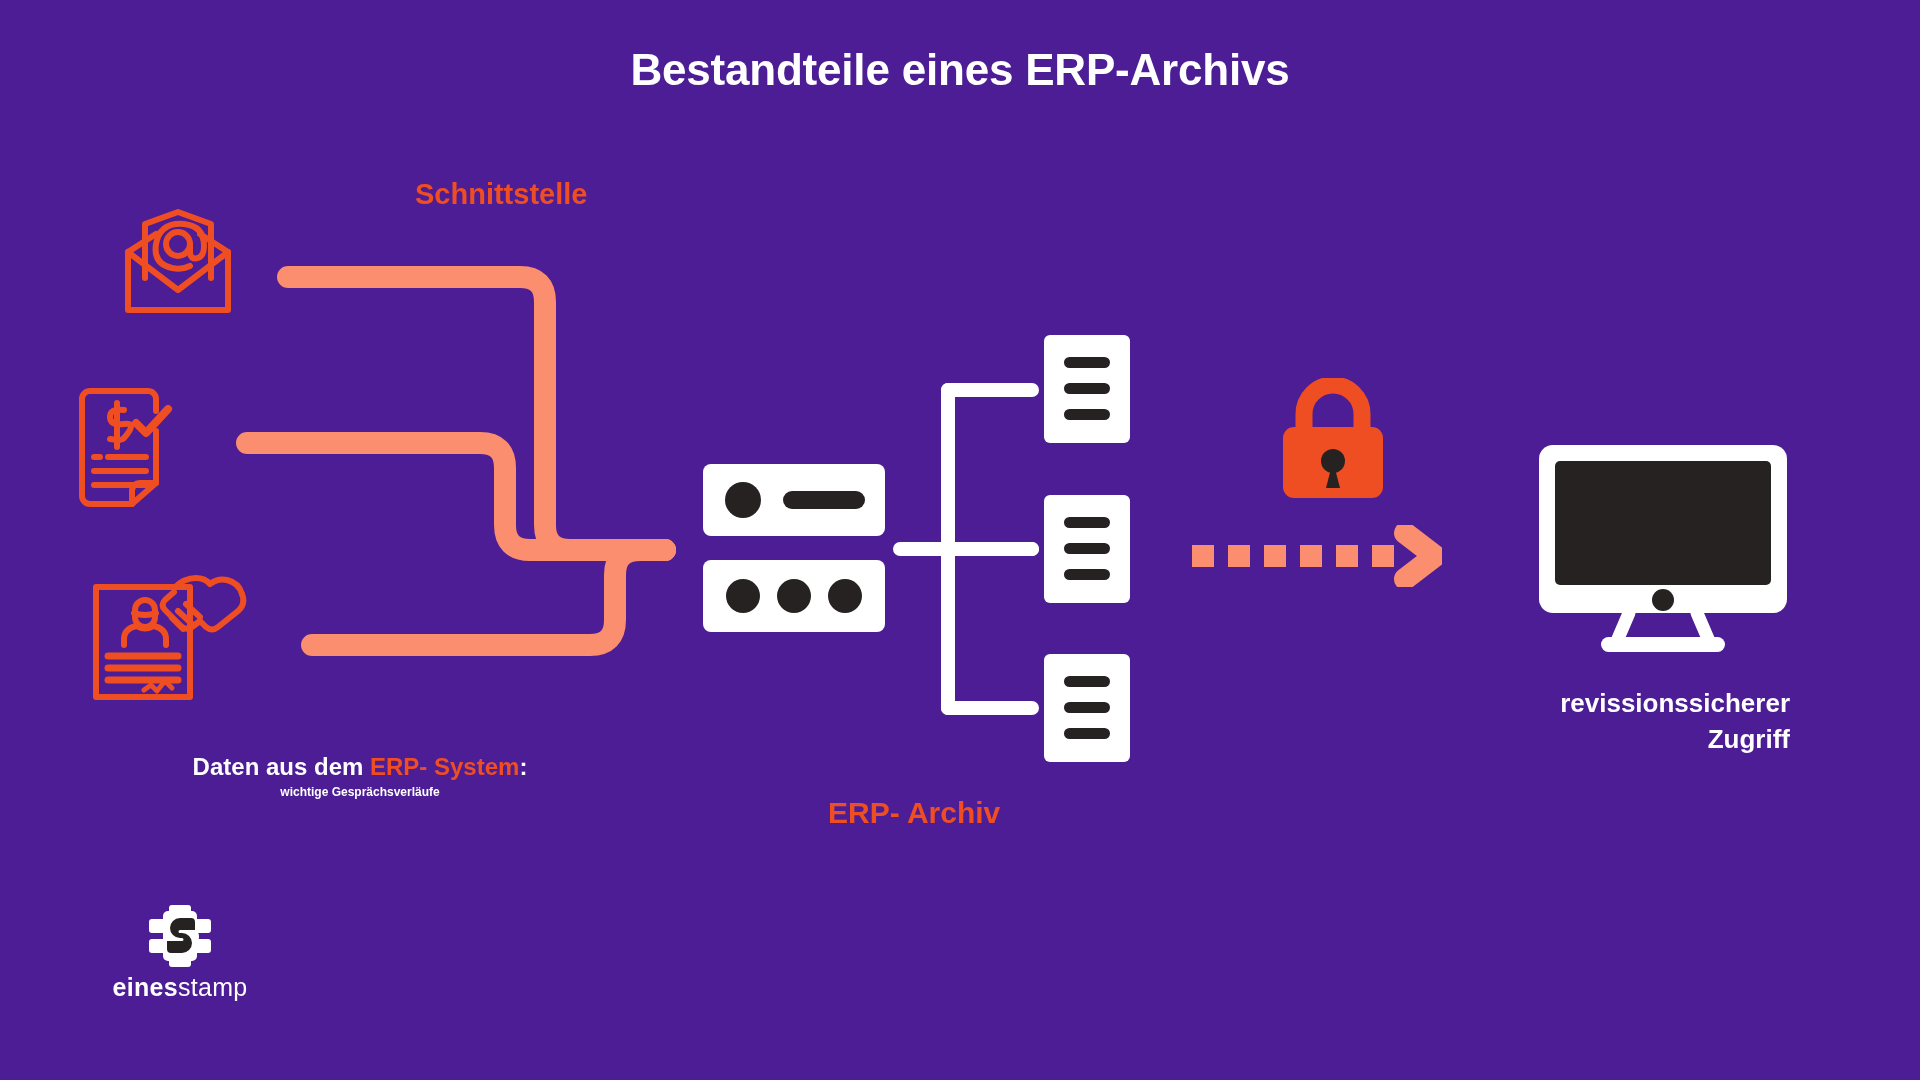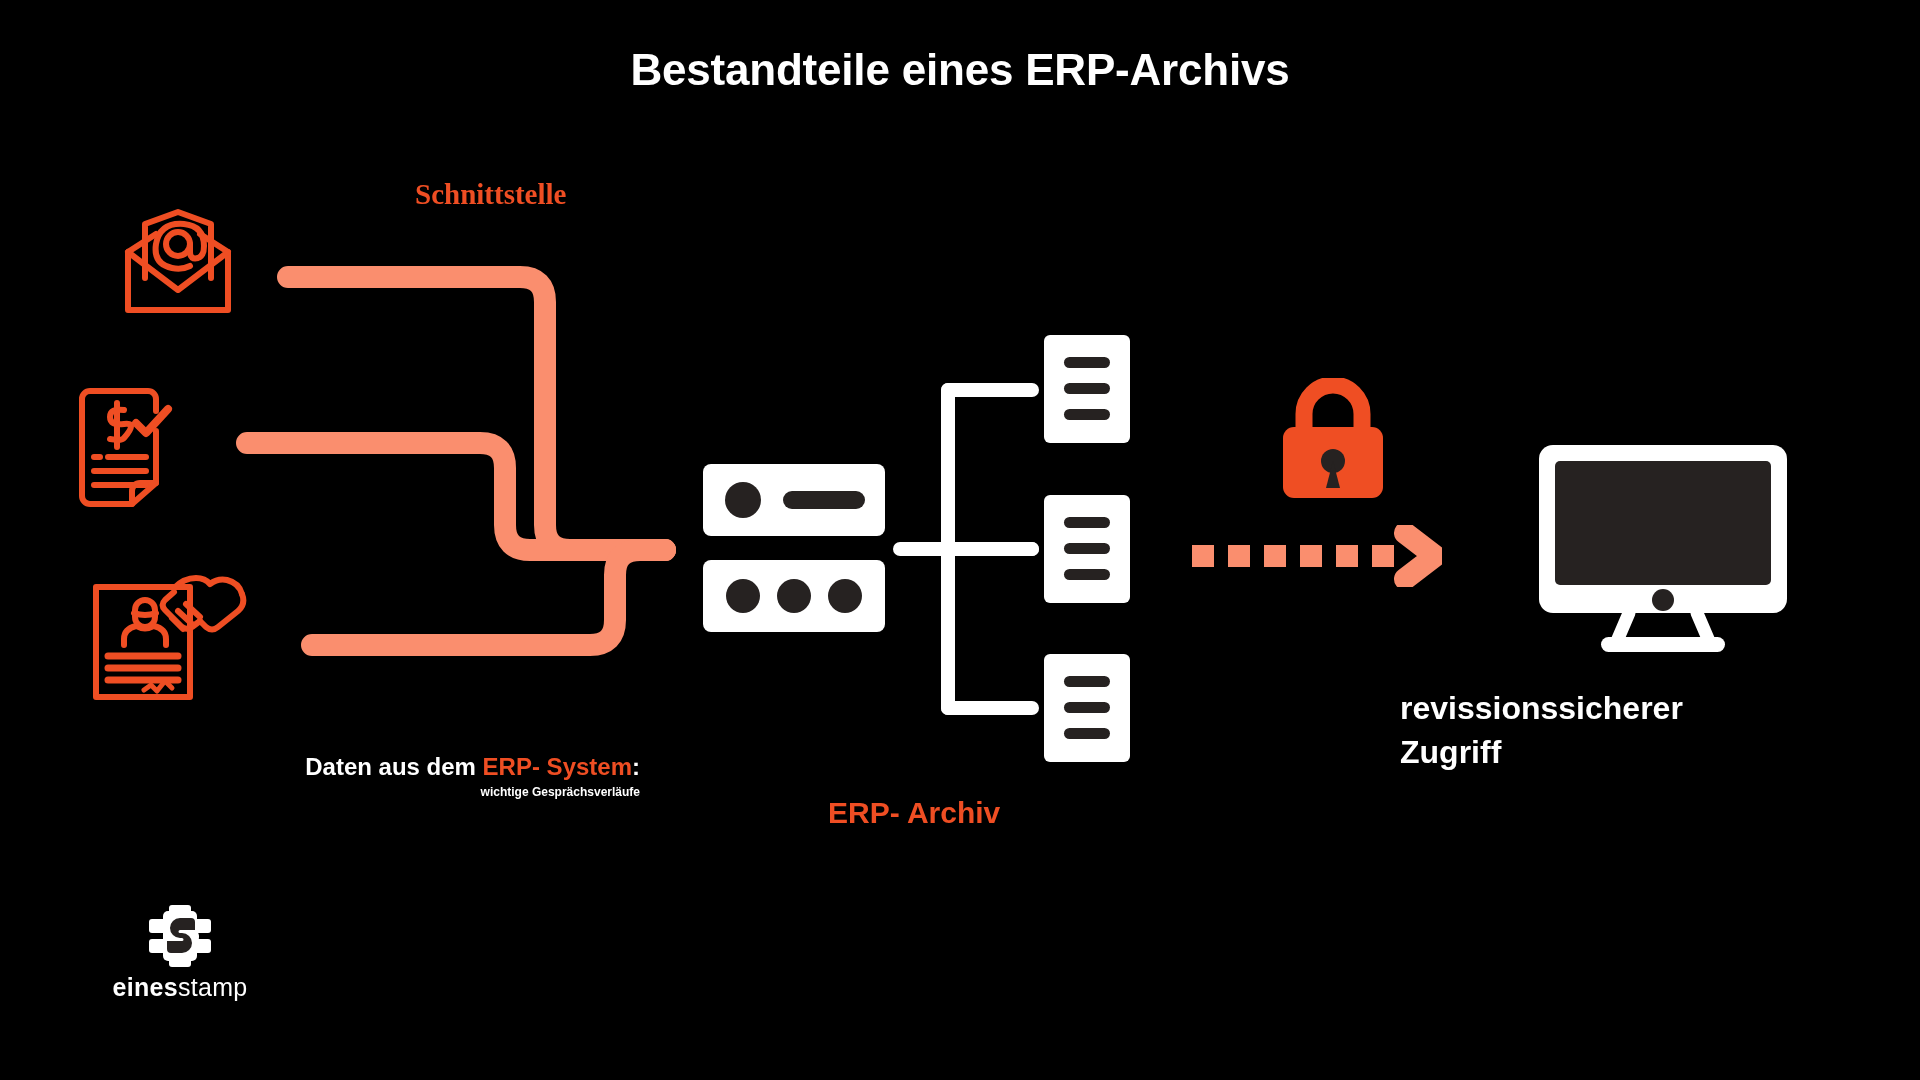--- a/index.html
+++ b/index.html
@@ -8,21 +8,21 @@
     padding: 0;
     background: #262221;
   }
   body {
     font-family: "Liberation Sans", sans-serif;
   }
   #stage {
     position: relative;
     width: 1920px;
     height: 1080px;
-    background: #000000;
+    background: #4c1d95;
     overflow: hidden;
   }
 
   
   .title {
     position: absolute;
     left: 0;
     top: 45px;
     width: 1920px;
     text-align: center;
@@ -33,56 +33,55 @@
   }
 
   .label-schnittstelle {
     position: absolute;
     left: 415px;
     top: 178px;
     color: #EF4E23;
     font-size: 29px;
     font-weight: bold;
     white-space: nowrap;
-    font-family: Liberation Serif, serif;
   }
 
   .label-erp-archiv {
     position: absolute;
     left: 790px;
     top: 796px;
     color: #EF4E23;
     font-size: 30px;
     font-weight: bold;
     white-space: nowrap;
     margin-left: 38px;
   }
 
   .caption-left {
     position: absolute;
     left: 80px;
     top: 750px;
     width: 560px;
-    text-align: right;
+    text-align: center;
     color: #ffffff;
     line-height: 1.42;
   }
   .caption-left .cl-1 { font-size: 24px; font-weight: bold; display: block; }
   .caption-left .cl-2 { font-size: 24px; font-weight: bold; display: block; }
   .caption-left .cl-3 { font-size: 12px; font-weight: bold; display: block; }
   .accent { color: #EF4E23; }
 
   .caption-right {
     position: absolute;
     left: 1400px;
     top: 686px;
     width: 390px;
-    text-align: left;
-    color: #ffffff;
-    font-size: 32px;
+    text-align: right;
+    color: #ffffff;
+    font-size: 26px;
     font-weight: bold;
     line-height: 1.38;
   }
   .caption-right span { display: block; }
 
   
   .logo {
     position: absolute;
     left: 80px;
     top: 905px;

